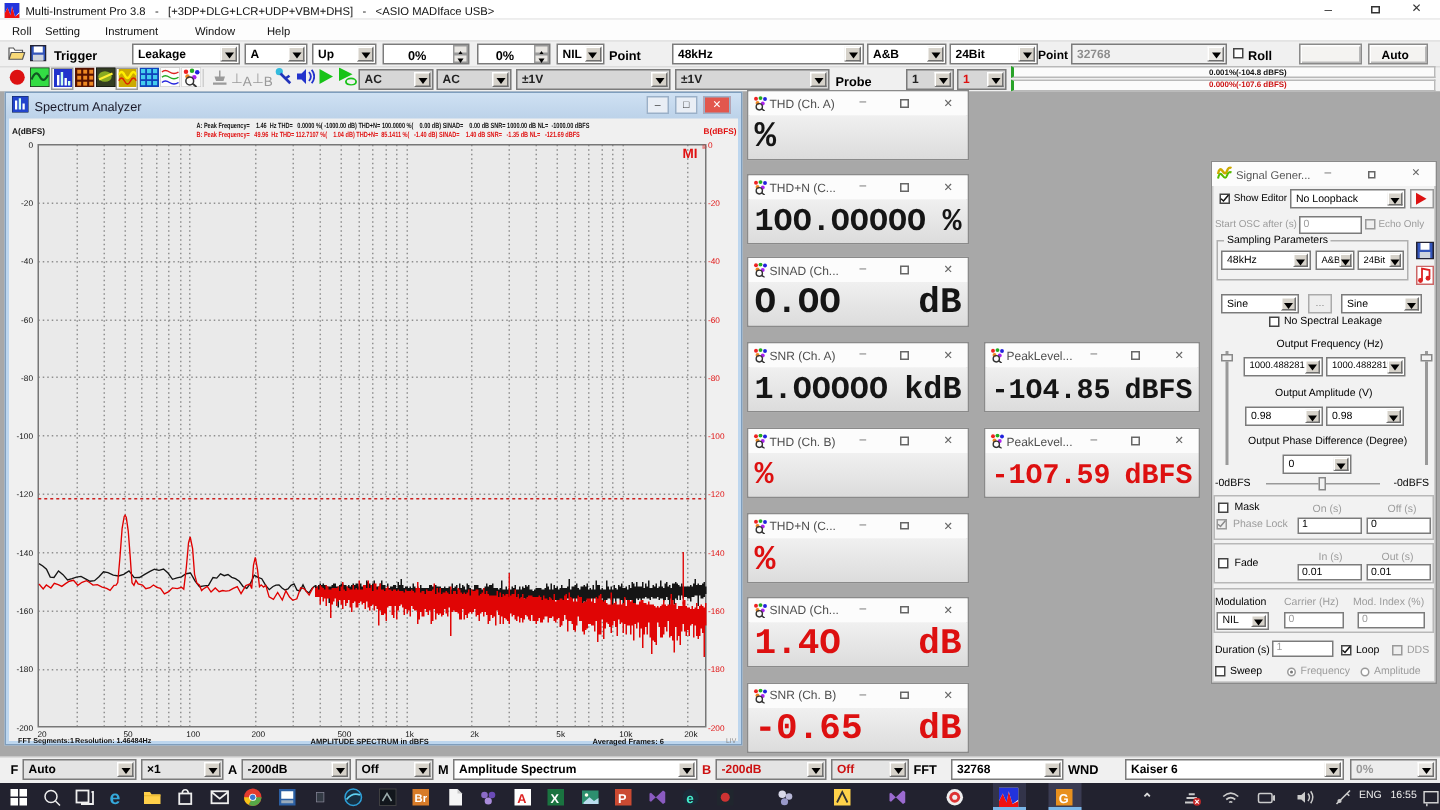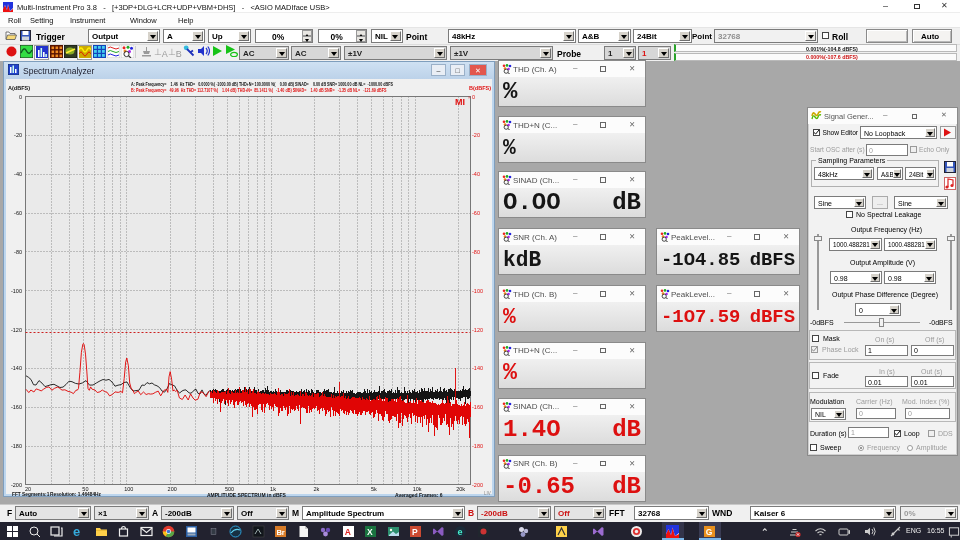--- a/index.html
+++ b/index.html
@@ -33,21 +33,21 @@
     <path d="M1 9 L1 2 L4 2 L5 3.5 L10 3.5 L10 5" fill="#fff" stroke="#555" stroke-width="0.8"></path>
     <path d="M2.5 5 L11.5 5 L10 9.5 L1 9.5 Z" fill="#f7d978" stroke="#555" stroke-width="0.8"></path>
   </svg>
 <svg style="left:20px;top:30px;" width="11" height="11">
     <rect x="0.5" y="0.5" width="10" height="10" fill="#3355bb" stroke="#223"></rect>
     <rect x="2.5" y="1" width="6" height="4" fill="#fff"></rect>
     <rect x="2" y="6.5" width="7" height="4" fill="#cfd4dd"></rect>
   </svg>
 <div class="" style="left:36px;top:32px;font:bold 8.5px 'Liberation Sans',sans-serif;color:#000;white-space:nowrap;">Trigger</div>
 <div class="cmb" style="left:88px;top:29px;width:72px;height:14px;background:#fff;">
-    <span style="position:absolute;left:3px;top:50%;transform:translateY(-50%);font:bold 8px 'Liberation Sans',sans-serif;color:#000;white-space:nowrap">Output</span>
+    <span style="position:absolute;left:3px;top:50%;transform:translateY(-50%);font:bold 8px 'Liberation Sans',sans-serif;color:#000;white-space:nowrap">Leakage</span>
     <span class="car" style="width:11px;background:#d6d2ca">
       <i></i>
     </span>
   </div>
 <div class="cmb" style="left:163px;top:29px;width:42px;height:14px;background:#fff;">
     <span style="position:absolute;left:3px;top:50%;transform:translateY(-50%);font:bold 8px 'Liberation Sans',sans-serif;color:#000;white-space:nowrap">A</span>
     <span class="car" style="width:11px;background:#d6d2ca">
       <i></i>
     </span>
   </div>
@@ -373,20 +373,21 @@
     <circle cx="3" cy="4.6" r="1.3" fill="#e82"></circle>
     <circle cx="6.5" cy="5" r="1.3" fill="#a2e"></circle>
     <circle cx="4.2" cy="7.2" r="2.1" fill="none" stroke="#333" stroke-width="0.9"></circle>
     <path d="M5.8 8.6 L7.8 10" stroke="#333" stroke-width="1"></path>
   </svg>
 <div class="" style="left:513px;top:120.5px;font:normal 8px 'Liberation Sans',sans-serif;color:#4e4e4e;white-space:nowrap;">THD+N (C...</div>
 <div class="" style="left:573px;top:119px;font:normal 8px 'Liberation Sans',sans-serif;color:#666;white-space:nowrap;">–</div>
 <div class="" style="left:600px;top:122px;width:5.5px;height:5.5px;border:1px solid #666"></div>
 <div class="" style="left:629px;top:120px;font:normal 7.5px 'Liberation Sans',sans-serif;color:#666;white-space:nowrap;">✕</div>
 <div style="left:499px;top:133px;width:146px;height:29px;background:linear-gradient(#f0f0f0,#dcdcdc);display:flex;align-items:center;justify-content:space-between;padding:0 4px;box-sizing:border-box">
+    <span class="mono" style="position:static;font-size:21.2px;color:#151515">1OO.OOOOO</span>
     <span class="mono" style="position:static;font-size:21.2px;color:#151515">%</span>
   </div>
 <div class="win" style="left:498px;top:171px;width:148px;height:47px;"></div>
 <div class="" style="left:499px;top:172px;width:146px;height:16px;background:#fcfcfc"></div>
 <svg style="left:502px;top:175px;" width="10" height="10">
     <circle cx="2" cy="1.8" r="1.3" fill="#e22"></circle>
     <circle cx="5" cy="1.4" r="1.3" fill="#2a2"></circle>
     <circle cx="8" cy="2" r="1.3" fill="#22d"></circle>
     <circle cx="3" cy="4.6" r="1.3" fill="#e82"></circle>
     <circle cx="6.5" cy="5" r="1.3" fill="#a2e"></circle>
@@ -410,20 +411,21 @@
     <circle cx="3" cy="4.6" r="1.3" fill="#e82"></circle>
     <circle cx="6.5" cy="5" r="1.3" fill="#a2e"></circle>
     <circle cx="4.2" cy="7.2" r="2.1" fill="none" stroke="#333" stroke-width="0.9"></circle>
     <path d="M5.8 8.6 L7.8 10" stroke="#333" stroke-width="1"></path>
   </svg>
 <div class="" style="left:513px;top:232.5px;font:normal 8px 'Liberation Sans',sans-serif;color:#4e4e4e;white-space:nowrap;">SNR (Ch. A)</div>
 <div class="" style="left:573px;top:231px;font:normal 8px 'Liberation Sans',sans-serif;color:#666;white-space:nowrap;">–</div>
 <div class="" style="left:600px;top:234px;width:5.5px;height:5.5px;border:1px solid #666"></div>
 <div class="" style="left:629px;top:232px;font:normal 7.5px 'Liberation Sans',sans-serif;color:#666;white-space:nowrap;">✕</div>
 <div style="left:499px;top:245px;width:146px;height:29px;background:linear-gradient(#f0f0f0,#dcdcdc);display:flex;align-items:center;justify-content:space-between;padding:0 4px;box-sizing:border-box">
+    <span class="mono" style="position:static;font-size:21.2px;color:#151515">1.OOOOO</span>
     <span class="mono" style="position:static;font-size:21.2px;color:#151515">kdB</span>
   </div>
 <div class="win" style="left:498px;top:285px;width:148px;height:47px;"></div>
 <div class="" style="left:499px;top:286px;width:146px;height:16px;background:#fcfcfc"></div>
 <svg style="left:502px;top:289px;" width="10" height="10">
     <circle cx="2" cy="1.8" r="1.3" fill="#e22"></circle>
     <circle cx="5" cy="1.4" r="1.3" fill="#2a2"></circle>
     <circle cx="8" cy="2" r="1.3" fill="#22d"></circle>
     <circle cx="3" cy="4.6" r="1.3" fill="#e82"></circle>
     <circle cx="6.5" cy="5" r="1.3" fill="#a2e"></circle>

